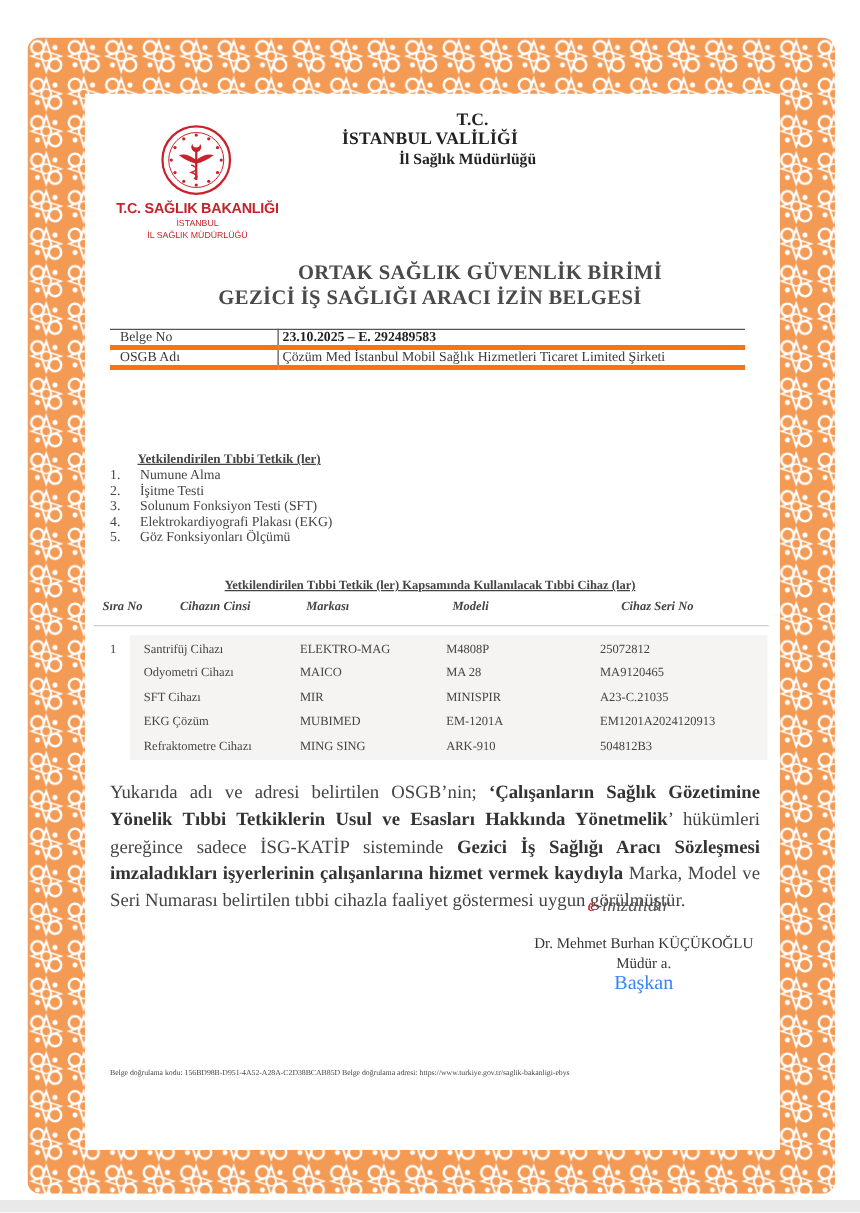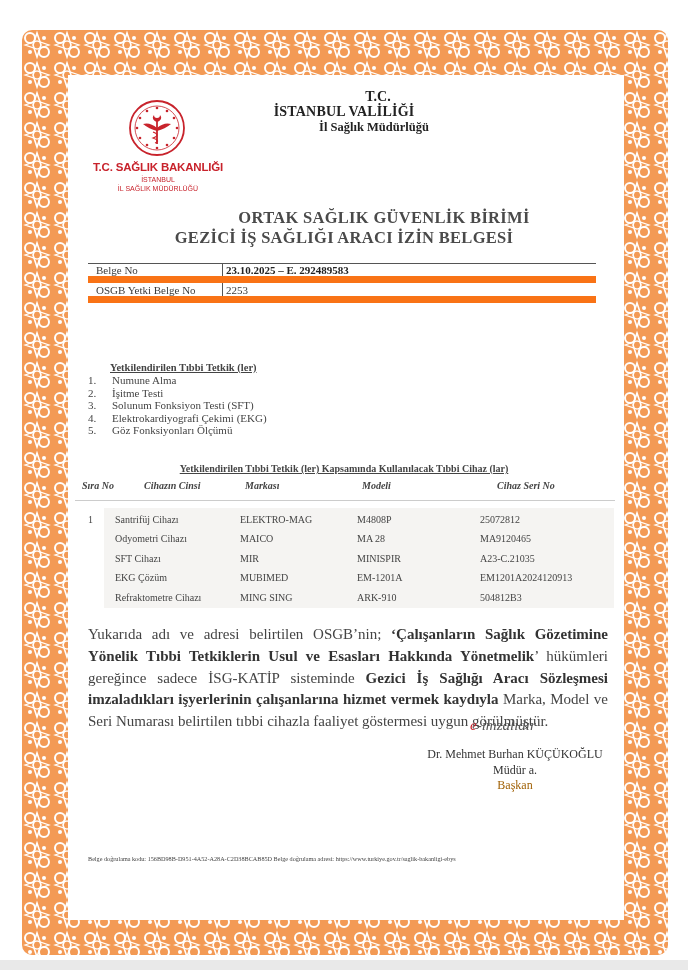--- a/index.html
+++ b/index.html
@@ -16,21 +16,21 @@
 
   .logo { left:128px; top:98px; width:58px; height:60px; }
   .logo-title { left:92px; width:132px; top:161px; text-align:center; font-family:"Liberation Sans", "DejaVu Sans", sans-serif; font-weight:bold; font-size:11.5px; color:#c8232c; letter-spacing:-0.2px; }
   .logo-sub1 { left:92px; width:132px; top:176px; text-align:center; font-family:"Liberation Sans", sans-serif; font-size:7px; color:#c8232c; }
   .logo-sub2 { left:92px; width:132px; top:185px; text-align:center; font-family:"Liberation Sans", sans-serif; font-size:7px; color:#c8232c; }
 
   .doc-title1 { left:0; width:688px; top:208px; text-align:center; font-weight:bold; font-size:16.5px; color:#4a4a4a; letter-spacing:0.3px;padding-left:40px; }
   .doc-title2 { left:0; width:688px; top:228px; text-align:center; font-weight:bold; font-size:16.5px; color:#4a4a4a; letter-spacing:0.3px; }
 
   table.info { position:absolute; left:88px; top:263px; width:508px; border-collapse:collapse; font-size:11px; color:#3a3a3a; }
-  table.info td { border-top:1px solid #555; border-bottom:7px solid #f97316; padding:0 0 0 3px; line-height:12px; vertical-align:middle; }
+  table.info td { border-top:1px solid #555; border-bottom:4px solid #f97316; padding:0 0 0 3px; line-height:12px; vertical-align:middle; }
   table.info td.k { width:126px; border-right:1px solid #555; padding-left:8px; }
   table.info tr.r1 td { height:12px; }
   table.info tr.r2 td { height:12px; }
   table.info tr.r3 td { height:27px; }
   table.info tr.r4 td { height:13px; }
   table.info tr.r5 td { height:12px; }
   table.info td.bold { font-weight:bold; color:#222; }
 
   .tet-title { left:110px; top:362px; font-weight:bold; font-size:10.5px; text-decoration:underline; color:#444; }
   .tet-list { left:88px; top:374px; font-size:11px; color:#444; line-height:12.5px; }
@@ -43,21 +43,21 @@
   .dev-row { left:0; font-size:10px; color:#444; }
   .cell { position:absolute; white-space:nowrap; }
 
   .para { left:88px; top:624px; width:520px; font-size:15px; color:#444; line-height:21.8px; text-align:justify; }
   .para b { color:#333; }
 
   .esign { left:470px; top:717px; font-style:italic; font-size:15px; color:#555; font-family:"Liberation Serif", serif; }
   .esign .e { color:#c8232c; }
   .sig-name { left:390px; width:250px; top:747px; text-align:center; font-size:12px; color:#333; }
   .sig-title { left:390px; width:250px; top:763px; text-align:center; font-size:12px; color:#333; }
-  .sig-role { left:390px; width:250px; top:778px; text-align:center; font-size:12px; color:#a16207; }
+  .sig-role { left:390px; width:250px; top:778px; text-align:center; font-size:16px; color:#3b82f6; }
 
   .verify { left:88px; top:855px; font-size:6.2px; color:#444; white-space:nowrap; }
 </style>
 </head>
 <body>
 
 <div class="border-frame">
   <svg width="646" height="925" viewBox="0 0 646 925" xmlns="http://www.w3.org/2000/svg">
     <defs>
       <pattern id="orn" x="0" y="0" width="30" height="30" patternUnits="userSpaceOnUse">
@@ -110,33 +110,33 @@
 
 <div class="abs doc-title1">ORTAK SAĞLIK GÜVENLİK BİRİMİ</div>
 <div class="abs doc-title2">GEZİCİ İŞ SAĞLIĞI ARACI İZİN BELGESİ</div>
 
 <table class="info">
   <tbody>
       <tr class="r1">
     <td class="k">Belge No</td>
     <td class="bold">23.10.2025 – E. 292489583</td>
   </tr>
-  <tr class="r4">
-    <td class="k">OSGB Yetki Belge No</td>
-    <td>2253</td>
+  <tr class="r2">
+    <td class="k">OSGB Adı</td>
+    <td>Çözüm Med İstanbul Mobil Sağlık Hizmetleri Ticaret Limited Şirketi</td>
   </tr>
 </tbody>
   </table>
 
 <div class="abs tet-title">Yetkilendirilen Tıbbi Tetkik (ler)</div>
 <div class="abs tet-list">
   <div><span class="num">1.</span><span>Numune Alma</span></div>
   <div><span class="num">2.</span><span>İşitme Testi</span></div>
   <div><span class="num">3.</span><span>Solunum Fonksiyon Testi (SFT)</span></div>
-  <div><span class="num">4.</span><span>Elektrokardiyografi Çekimi (EKG)</span></div>
+  <div><span class="num">4.</span><span>Elektrokardiyografi Plakası (EKG)</span></div>
   <div><span class="num">5.</span><span>Göz Fonksiyonları Ölçümü</span></div>
 </div>
 
 <div class="abs dev-title">Yetkilendirilen Tıbbi Tetkik (ler) Kapsamında Kullanılacak Tıbbi Cihaz (lar)</div>
 <div class="abs dev-head" style="left:82px">Sıra No</div>
 <div class="abs dev-head" style="left:144px">Cihazın Cinsi</div>
 <div class="abs dev-head" style="left:245px">Markası</div>
 <div class="abs dev-head" style="left:362px">Modeli</div>
 <div class="abs dev-head" style="left:497px">Cihaz Seri No</div>
 <div class="abs dev-line"></div>

